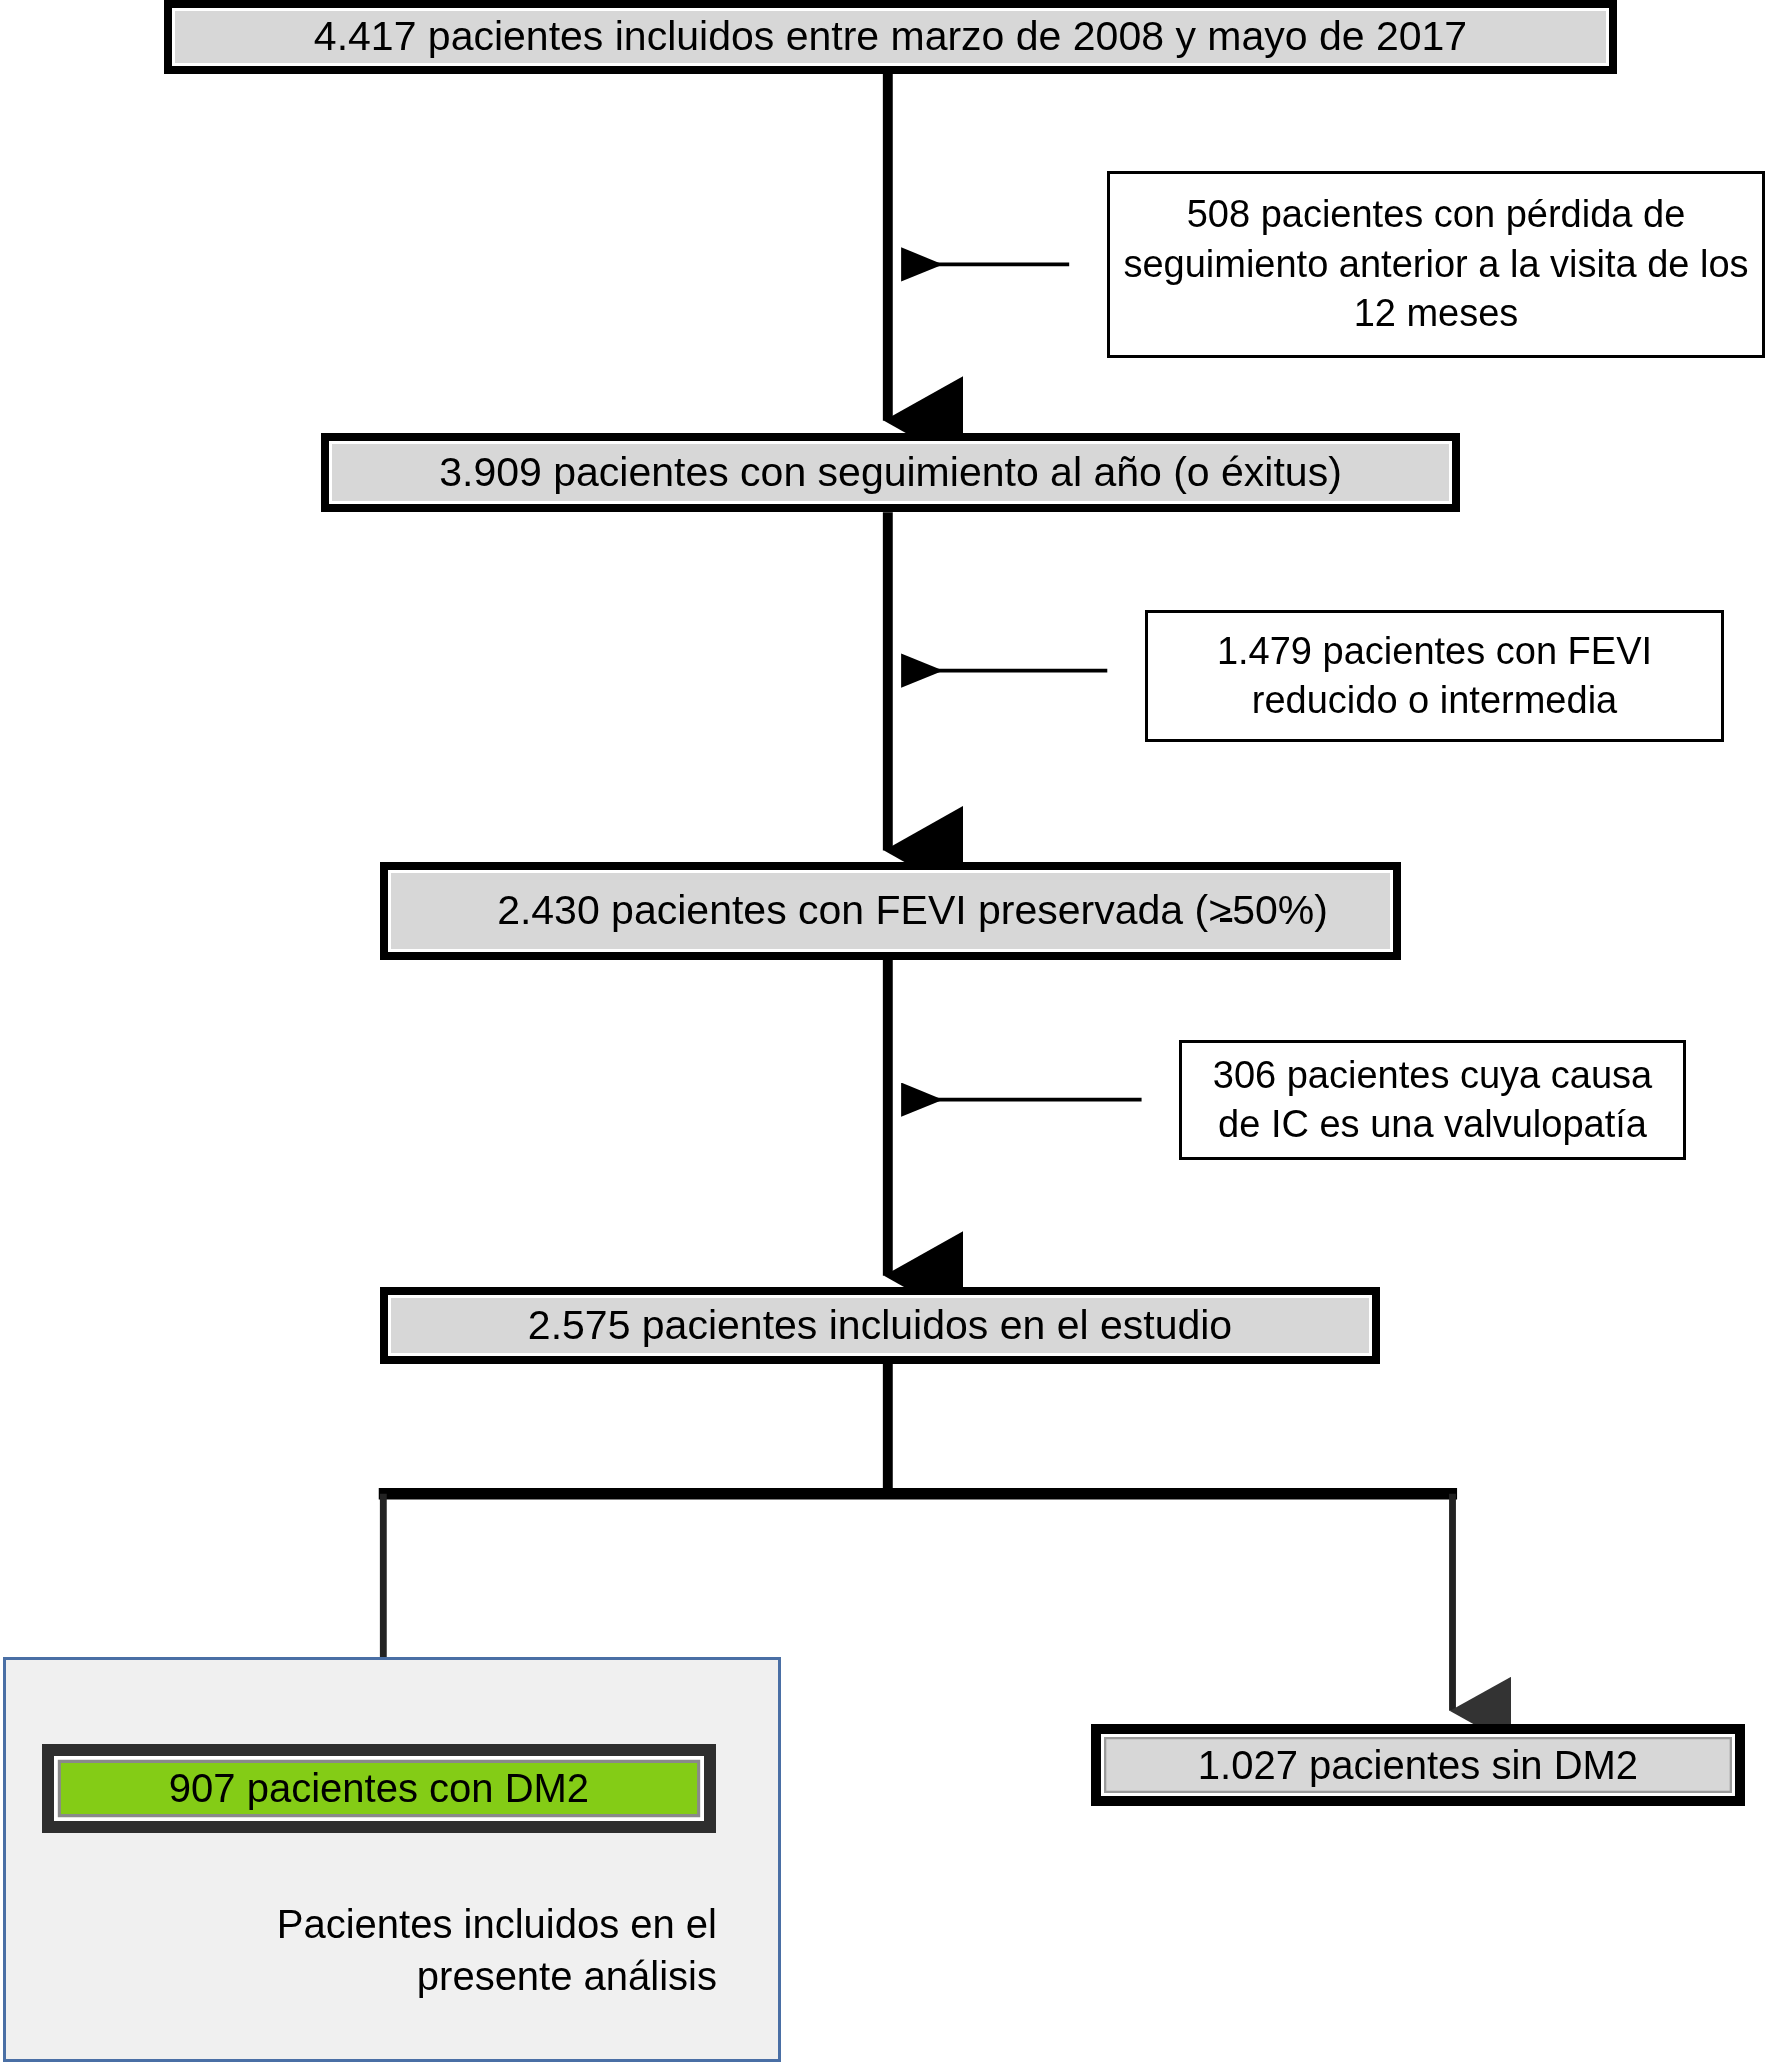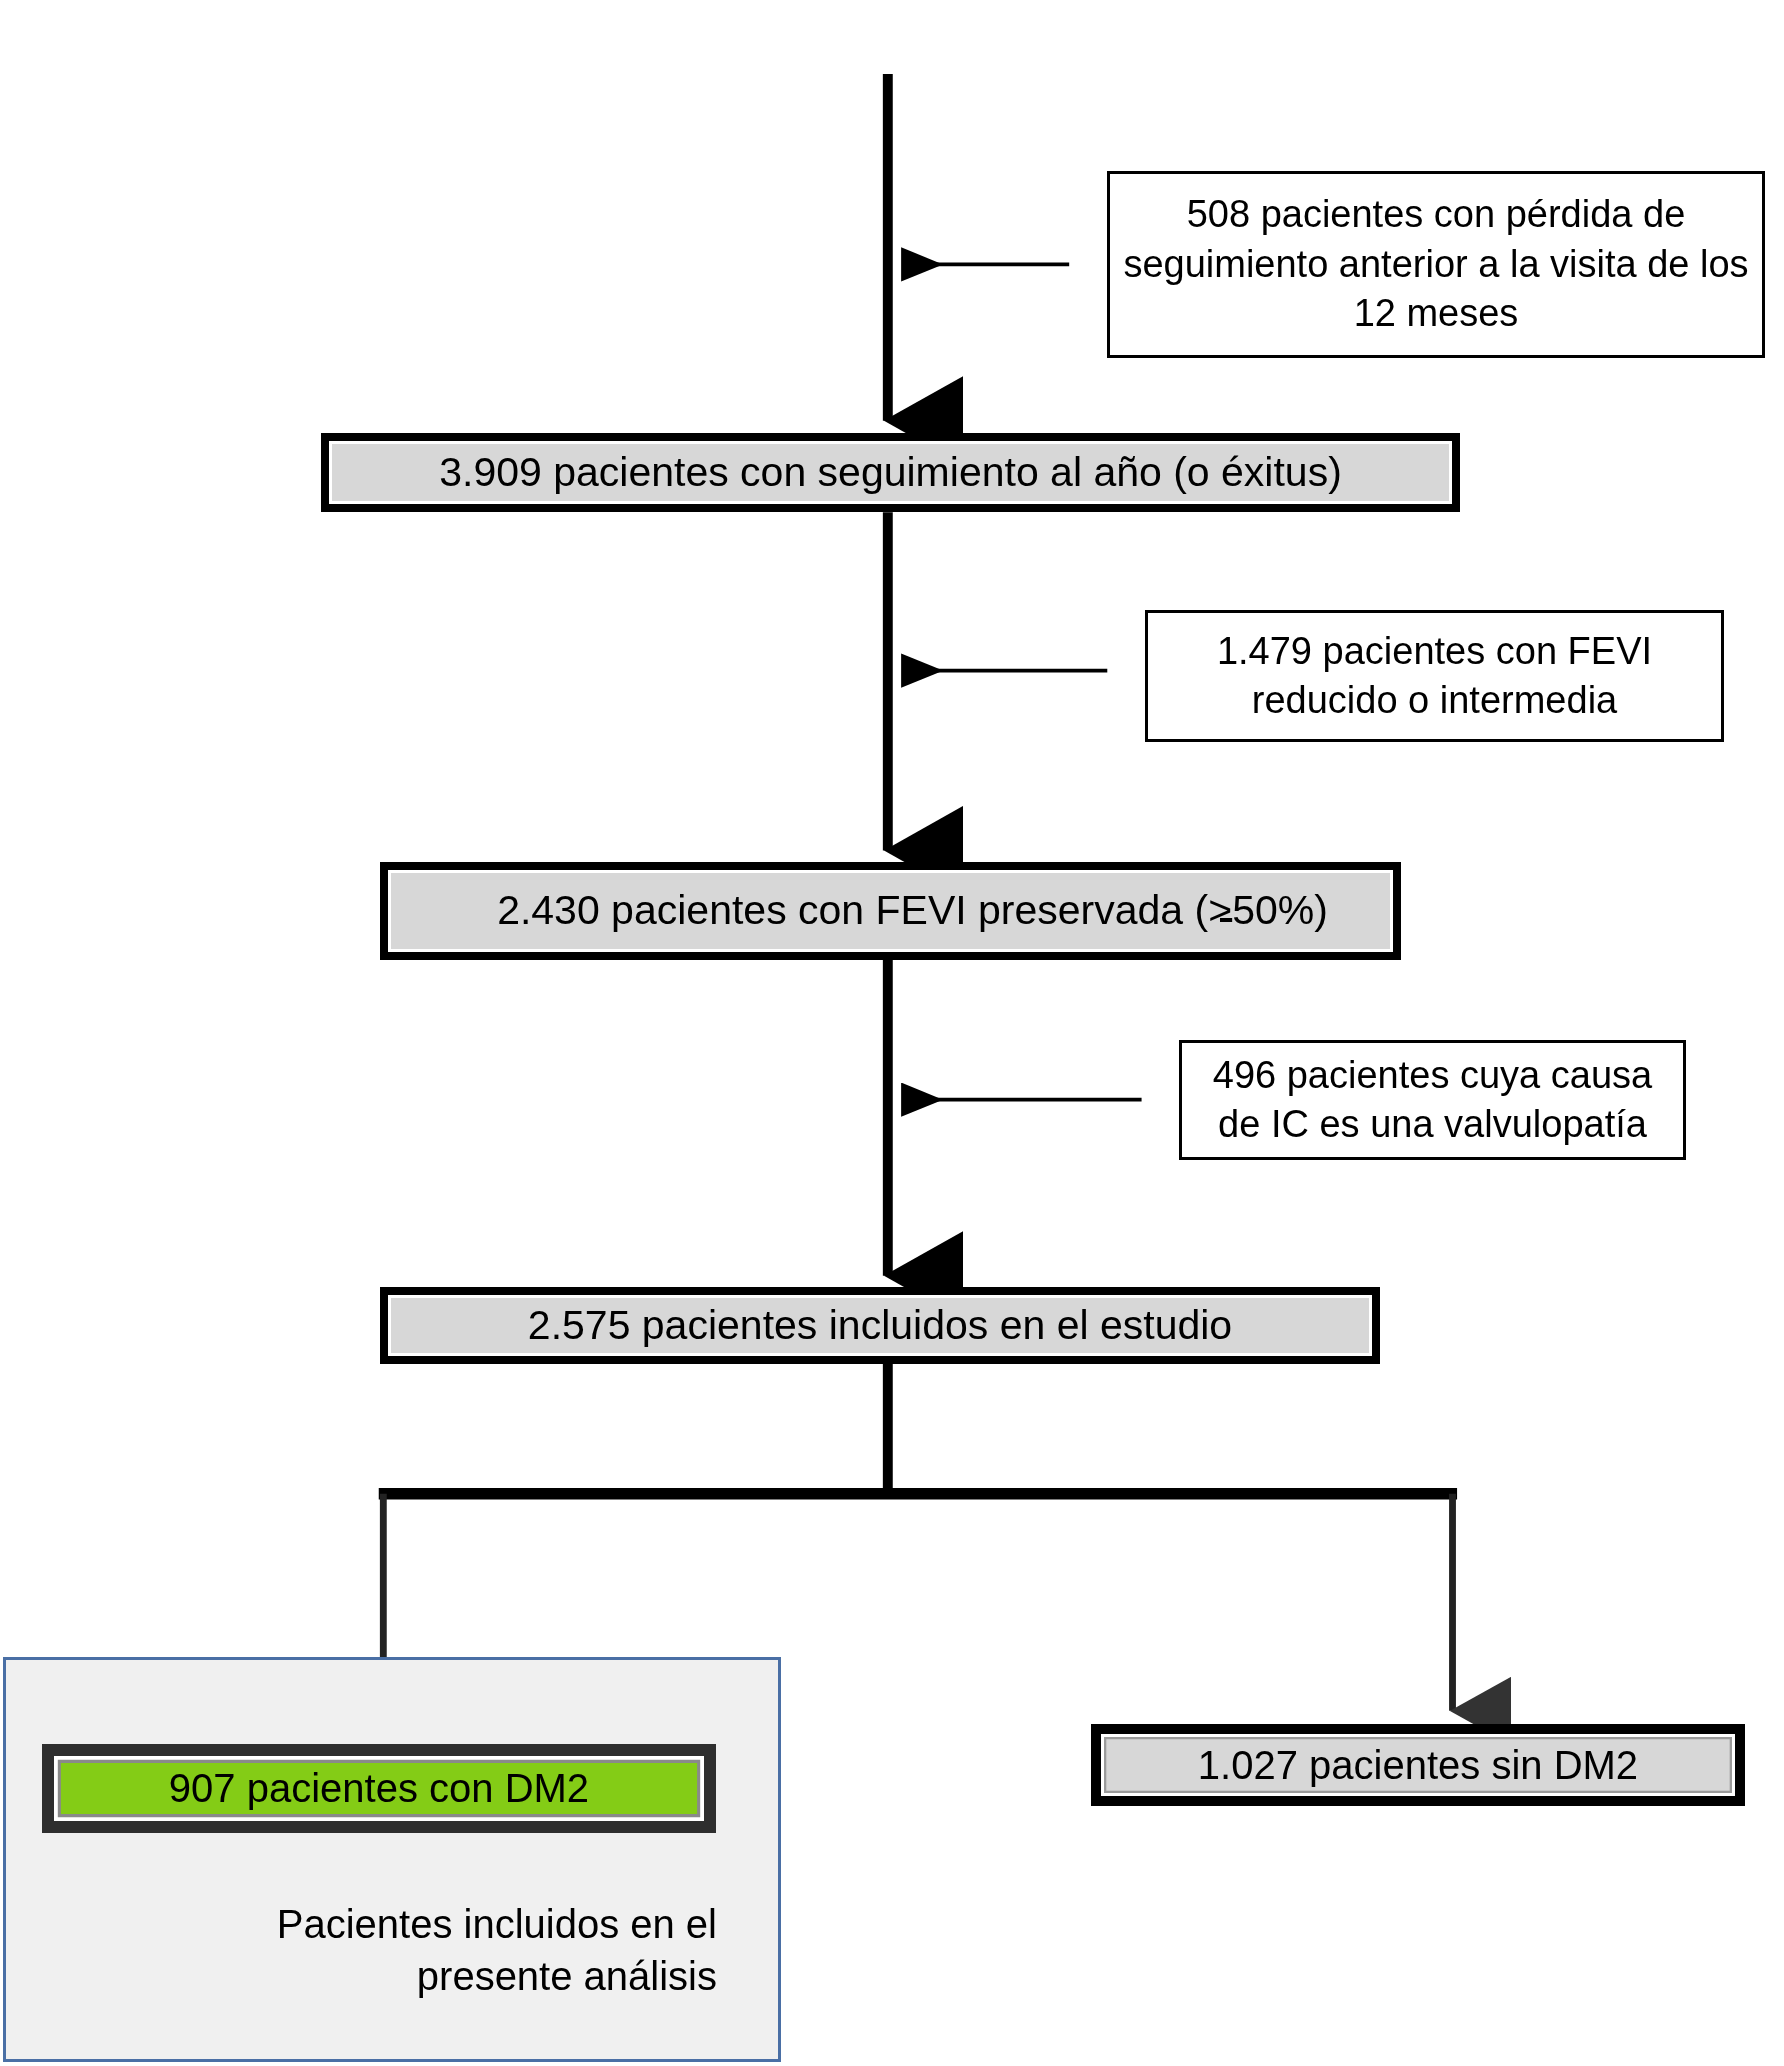--- a/index.html
+++ b/index.html
@@ -72,20 +72,23 @@
 
     <line x1="497" y1="1960" x2="1912" y2="1960" stroke="#000" stroke-width="15"></line>
 
     <line x1="503" y1="1960" x2="503" y2="2272" stroke="#222" stroke-width="9" marker-end="url(#ahDownThin)"></line>
 
     <line x1="1906" y1="1960" x2="1906" y2="2245" stroke="#222" stroke-width="9" marker-end="url(#ahDownThin)"></line>
   </svg>
 
   <div class="node panel" style="left:3px;top:1657px;width:778px;height:405px;"></div>
 
+  <div class="node gbox" style="left:164px;top:0px;width:1453px;height:74px;">
+    <span>4.417 pacientes incluidos entre marzo de 2008 y mayo de 2017</span>
+  </div>
 
   <div class="node gbox" style="left:321px;top:433px;width:1139px;height:79px;">
     <span>3.909 pacientes con seguimiento al año (o éxitus)</span>
   </div>
 
   <div class="node gbox" style="left:380px;top:862px;width:1021px;height:98px;padding-left:44px;">
     <span>
       <span>2.430 pacientes con FEVI preservada (</span><span class="u-ge">&gt;</span><span>50%)</span>
     </span>
   </div>
@@ -96,21 +99,21 @@
 
   <div class="node wbox" style="left:1071px;top:171px;width:658px;height:187px;">
     <span>508 pacientes con pérdida de seguimiento anterior a la visita de los 12 meses</span>
   </div>
 
   <div class="node wbox" style="left:1109px;top:610px;width:579px;height:132px;">
     <span>1.479 pacientes con FEVI reducido o intermedia</span>
   </div>
 
   <div class="node wbox" style="left:1143px;top:1040px;width:507px;height:120px;">
-    <span>496 pacientes cuya causa de IC es una valvulopatía</span>
+    <span>306 pacientes cuya causa de IC es una valvulopatía</span>
   </div>
 
   <div class="node dbox" style="left:42px;top:1744px;width:674px;height:89px;">
     <span>907 pacientes con DM2</span>
   </div>
 
   <div class="node tbox" style="left:1091px;top:1724px;width:654px;height:82px;">
     <span>1.027 pacientes sin DM2</span>
   </div>
 

